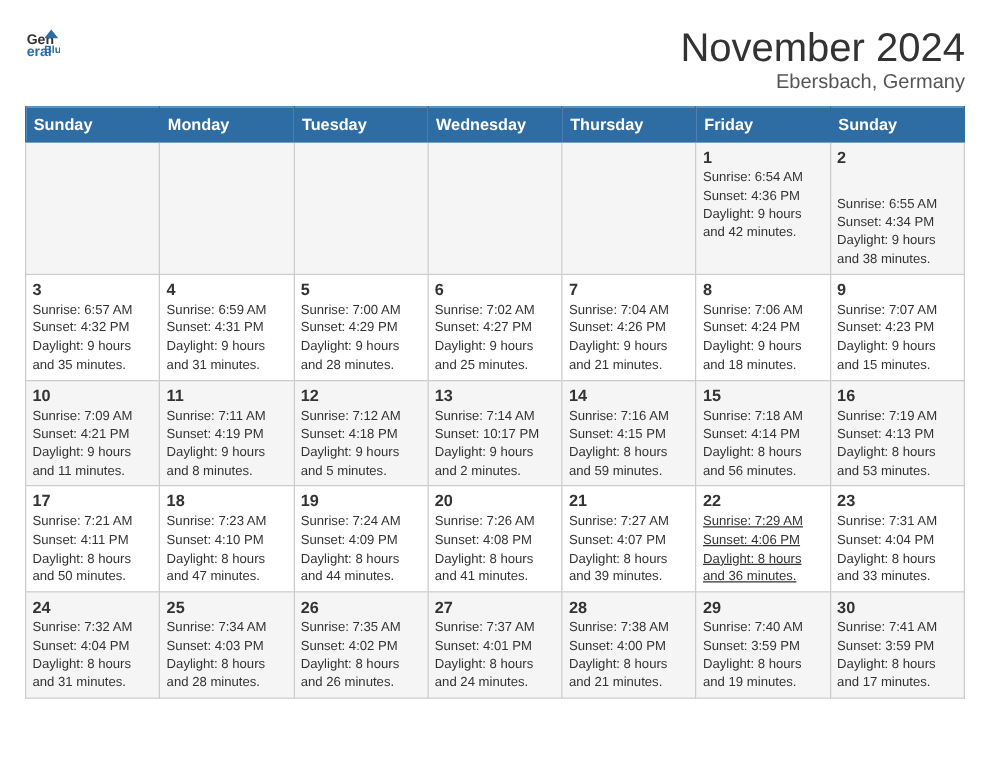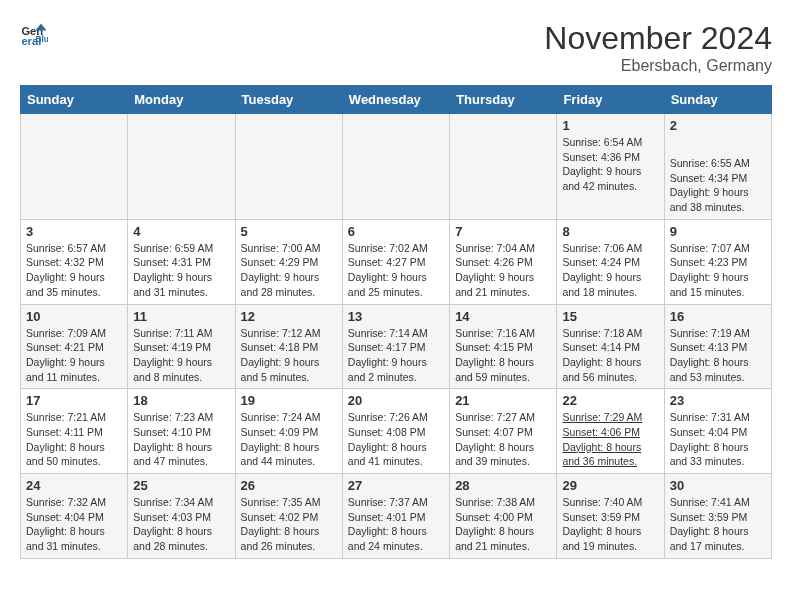--- a/index.html
+++ b/index.html
@@ -197,21 +197,21 @@
         <td>
           <div class="day-number">12</div>
           <div class="day-info" style="white-space: pre-line;">Sunrise: 7:12 AM
 Sunset: 4:18 PM
 Daylight: 9 hours
 and 5 minutes.</div>
         </td>
         <td>
           <div class="day-number">13</div>
           <div class="day-info" style="white-space: pre-line;">Sunrise: 7:14 AM
-Sunset: 4:17 PM
+Sunset: 10:17 PM
 Daylight: 9 hours
 and 2 minutes.</div>
         </td>
         <td>
           <div class="day-number">14</div>
           <div class="day-info" style="white-space: pre-line;">Sunrise: 7:16 AM
 Sunset: 4:15 PM
 Daylight: 8 hours
 and 59 minutes.</div>
         </td>

